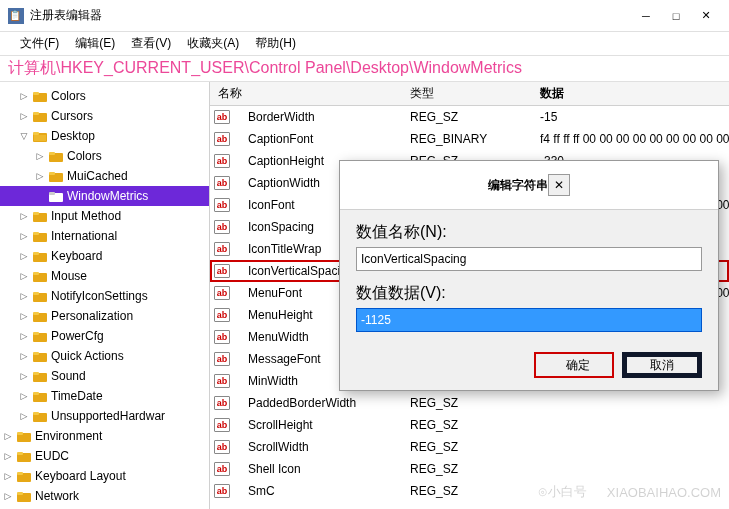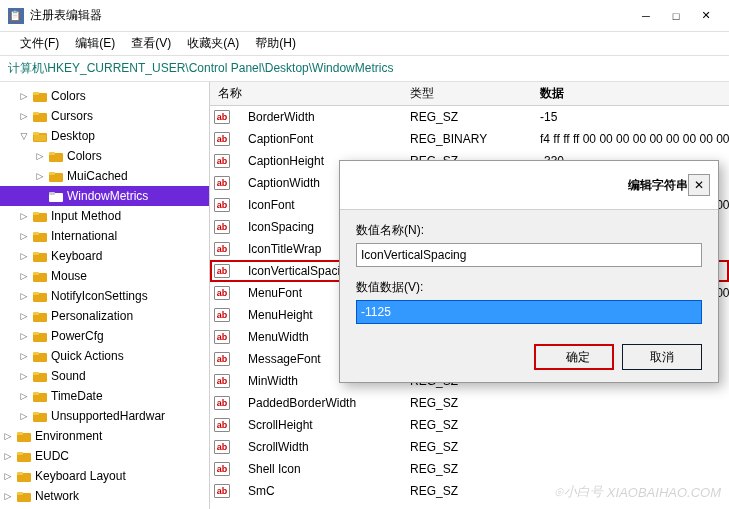--- a/index.html
+++ b/index.html
@@ -72,22 +72,22 @@
       cursor: pointer;
       font-size: 12px;
       color: #000;
     }
 
     
     .address-bar {
       background: #fff;
       border-bottom: 1px solid #e0e0e0;
       padding: 3px 8px;
-      font-size: 12px;
-      color: #0f766e;
+      font-size: 16px;
+      color: #ec4899;
       height: 26px;
       display: flex;
       align-items: center;
     }
 
     
     .main-content {
       display: flex;
       height: calc(509px - 32px - 24px - 26px);
       background: #fff;
@@ -225,21 +225,21 @@
       box-shadow: 4px 4px 12px rgba(0,0,0,0.3);
       width: 380px;
     }
 
     .dialog-title-bar {
       background: #fff;
       border-bottom: 1px solid #d0d0d0;
       padding: 24px 8px;
       display: flex;
       align-items: center;
-      justify-content: flex-end;
+      justify-content: center;
       height: 36px;
     }
     .dialog-title-text {
       font-size: 12px;
       font-weight: bold;
       color: #000;
     }
     .dialog-close-btn {
       width: 22px;
       height: 22px;
@@ -250,21 +250,21 @@
       display: flex;
       align-items: center;
       justify-content: center;
     }
 
     .dialog-body {
       padding: 12px 16px;
     }
 
     .dialog-label {
-      font-size: 12px;
+      font-size: 16px;
       color: #000;
       margin-bottom: 4px;
     }
 
     .dialog-input {
       width: 100%;
       height: 24px;
       border: 1px solid #999;
       background: #fff;
       padding: 2px 4px;
@@ -282,21 +282,21 @@
     .dialog-buttons {
       display: flex;
       justify-content: flex-end;
       gap: 8px;
       margin-top: 8px;
     }
 
     .dialog-btn {
       width: 80px;
       height: 26px;
-      border: 1px solid #0f172a;
+      border: 5px solid #0f172a;
       background: #f0f0f0;
       cursor: pointer;
       font-size: 12px;
       display: flex;
       align-items: center;
       justify-content: center;
     }
     .dialog-btn.primary {
       border: 2px solid #cc0000;
       background: #f0f0f0;
@@ -307,22 +307,21 @@
     .watermark-text {
       position: absolute;
       bottom: 8px;
       right: 8px;
       font-size: 13px;
       color: rgba(0,0,0,0.18);
       pointer-events: none;
       z-index: 4;
       display: flex;
       align-items: center;
-      gap: 4px;
-      font-style: italic;
+      gap: 20px;
     }
 
     
     ::-webkit-scrollbar { width: 8px; height: 8px; }
     ::-webkit-scrollbar-track { background: #f0f0f0; }
     ::-webkit-scrollbar-thumb { background: #c0c0c0; border-radius: 2px; }
   </style>
 </head>
 <body>
 

